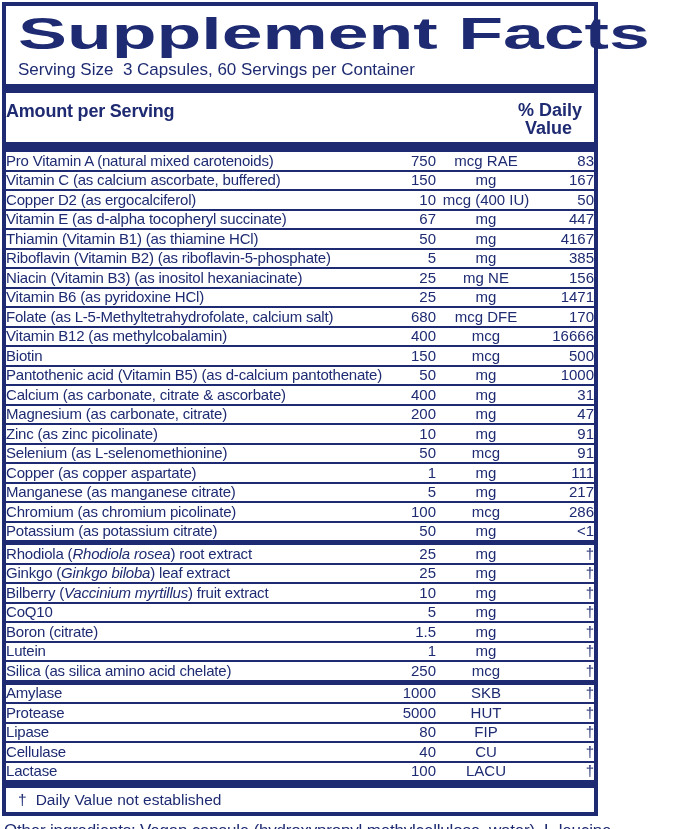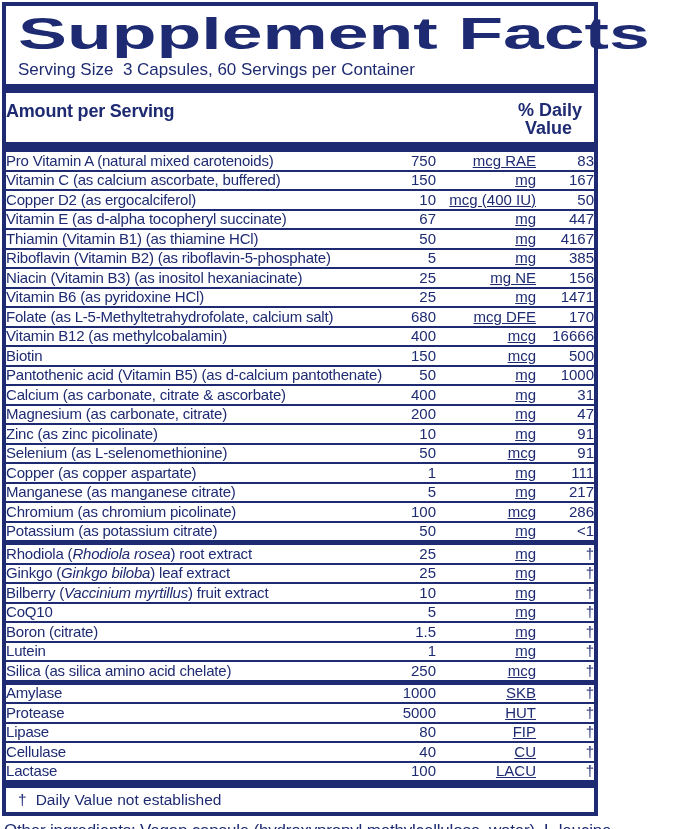--- a/index.html
+++ b/index.html
@@ -49,21 +49,21 @@
     font-size:15px; line-height:14.5px;
     padding:1.5px 0 1.5px;
     vertical-align:middle;
     white-space:nowrap;
   }
   table.facts tr { border-bottom:2.5px solid var(--navy); }
   table.facts tr:last-child { border-bottom:none;margin-top:8px; }
   table.facts tr.section-start { border-top:5.5px solid var(--navy);padding-left:24px; }
   td.name { padding-left:12px; letter-spacing:-0.2px; overflow:visible; }
   td.amount { text-align:right; }
-  td.unit { text-align:right;text-decoration:underline; }
+  td.unit { text-align:center; }
   td.dv { text-align:right; padding-right:13px; }
   .footnote {
     display:flex; align-items:baseline;
     padding:3px 12px 4px;
     font-size:15.5px; line-height:17px;
   }
   .footnote .dagger { margin-right:9px; }
   .other-ingredients {
     margin:5px 0 0 4px;
     font-size:17px; line-height:19px;

